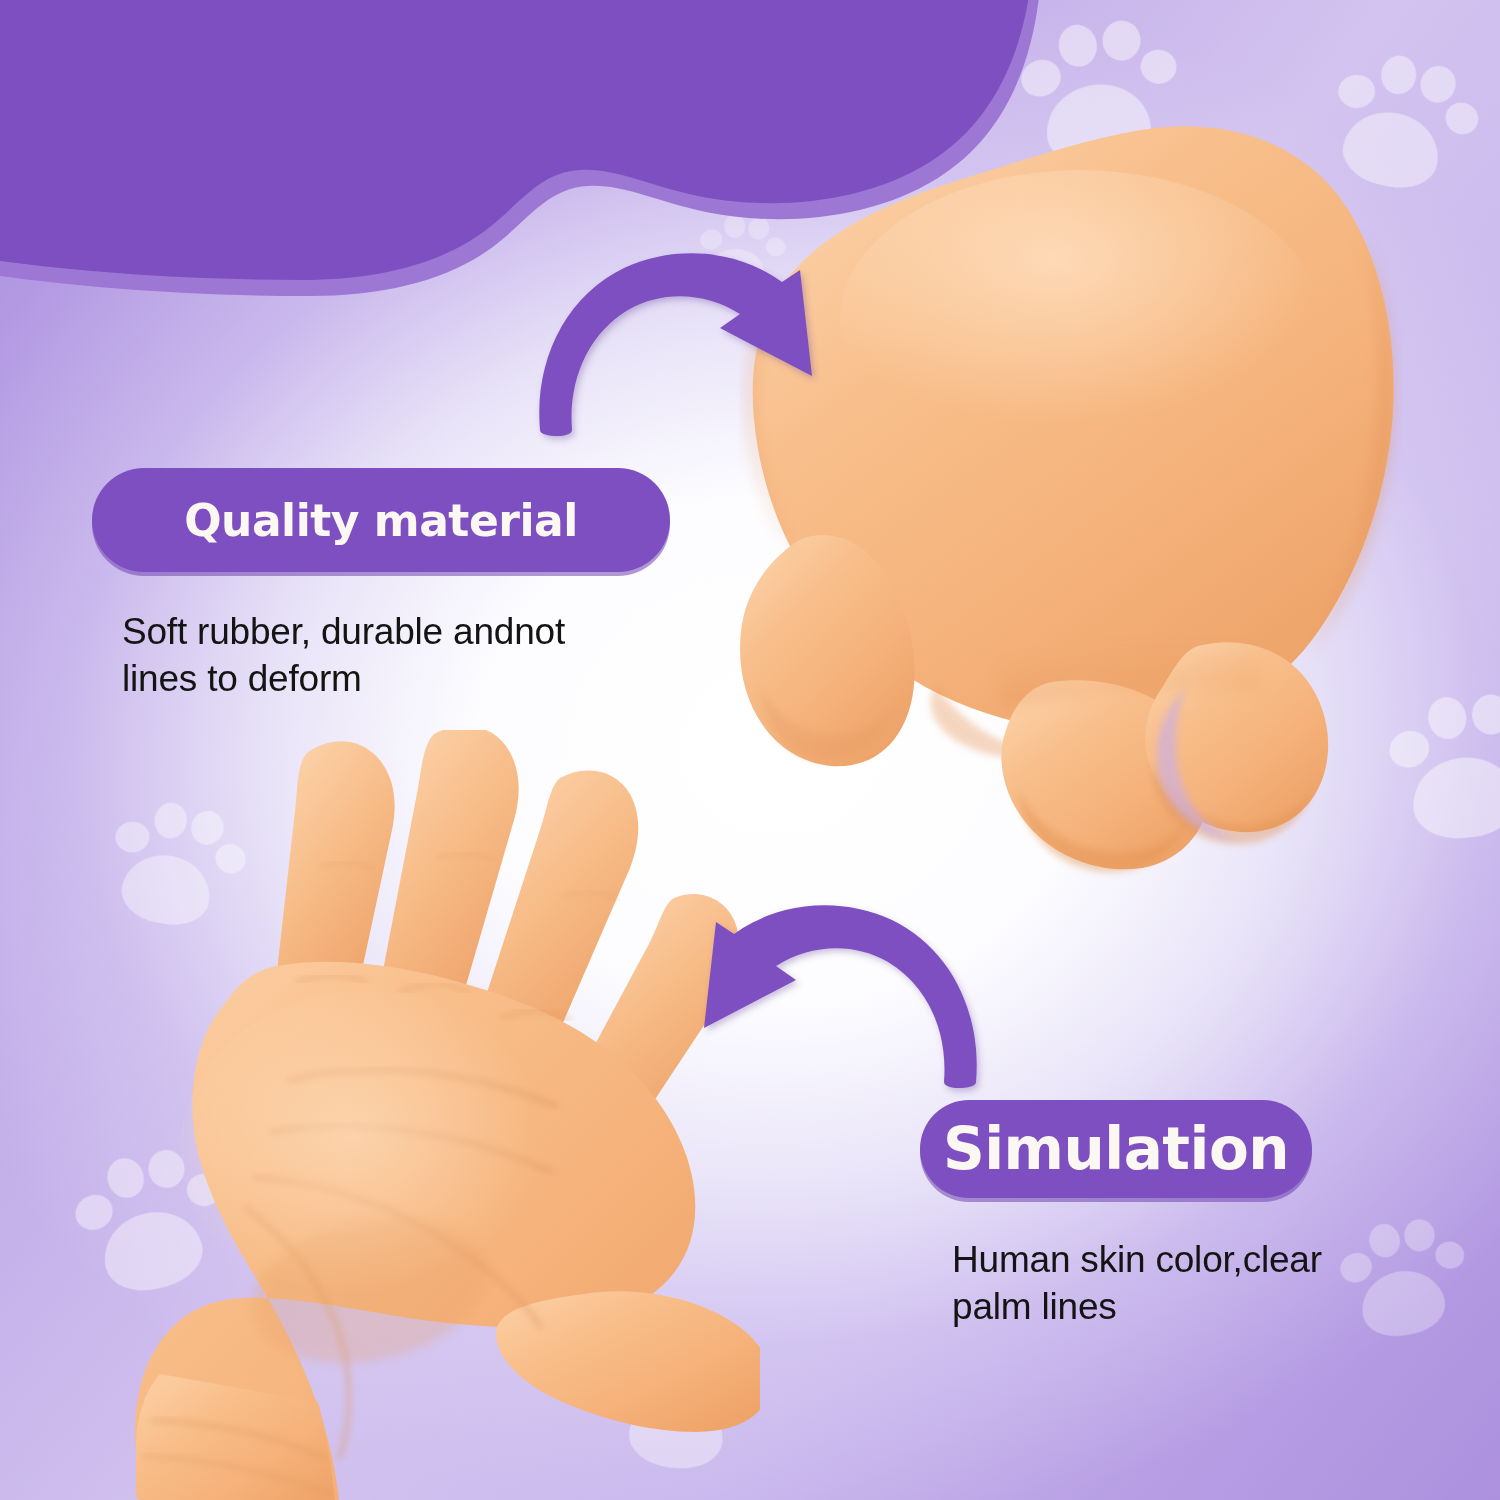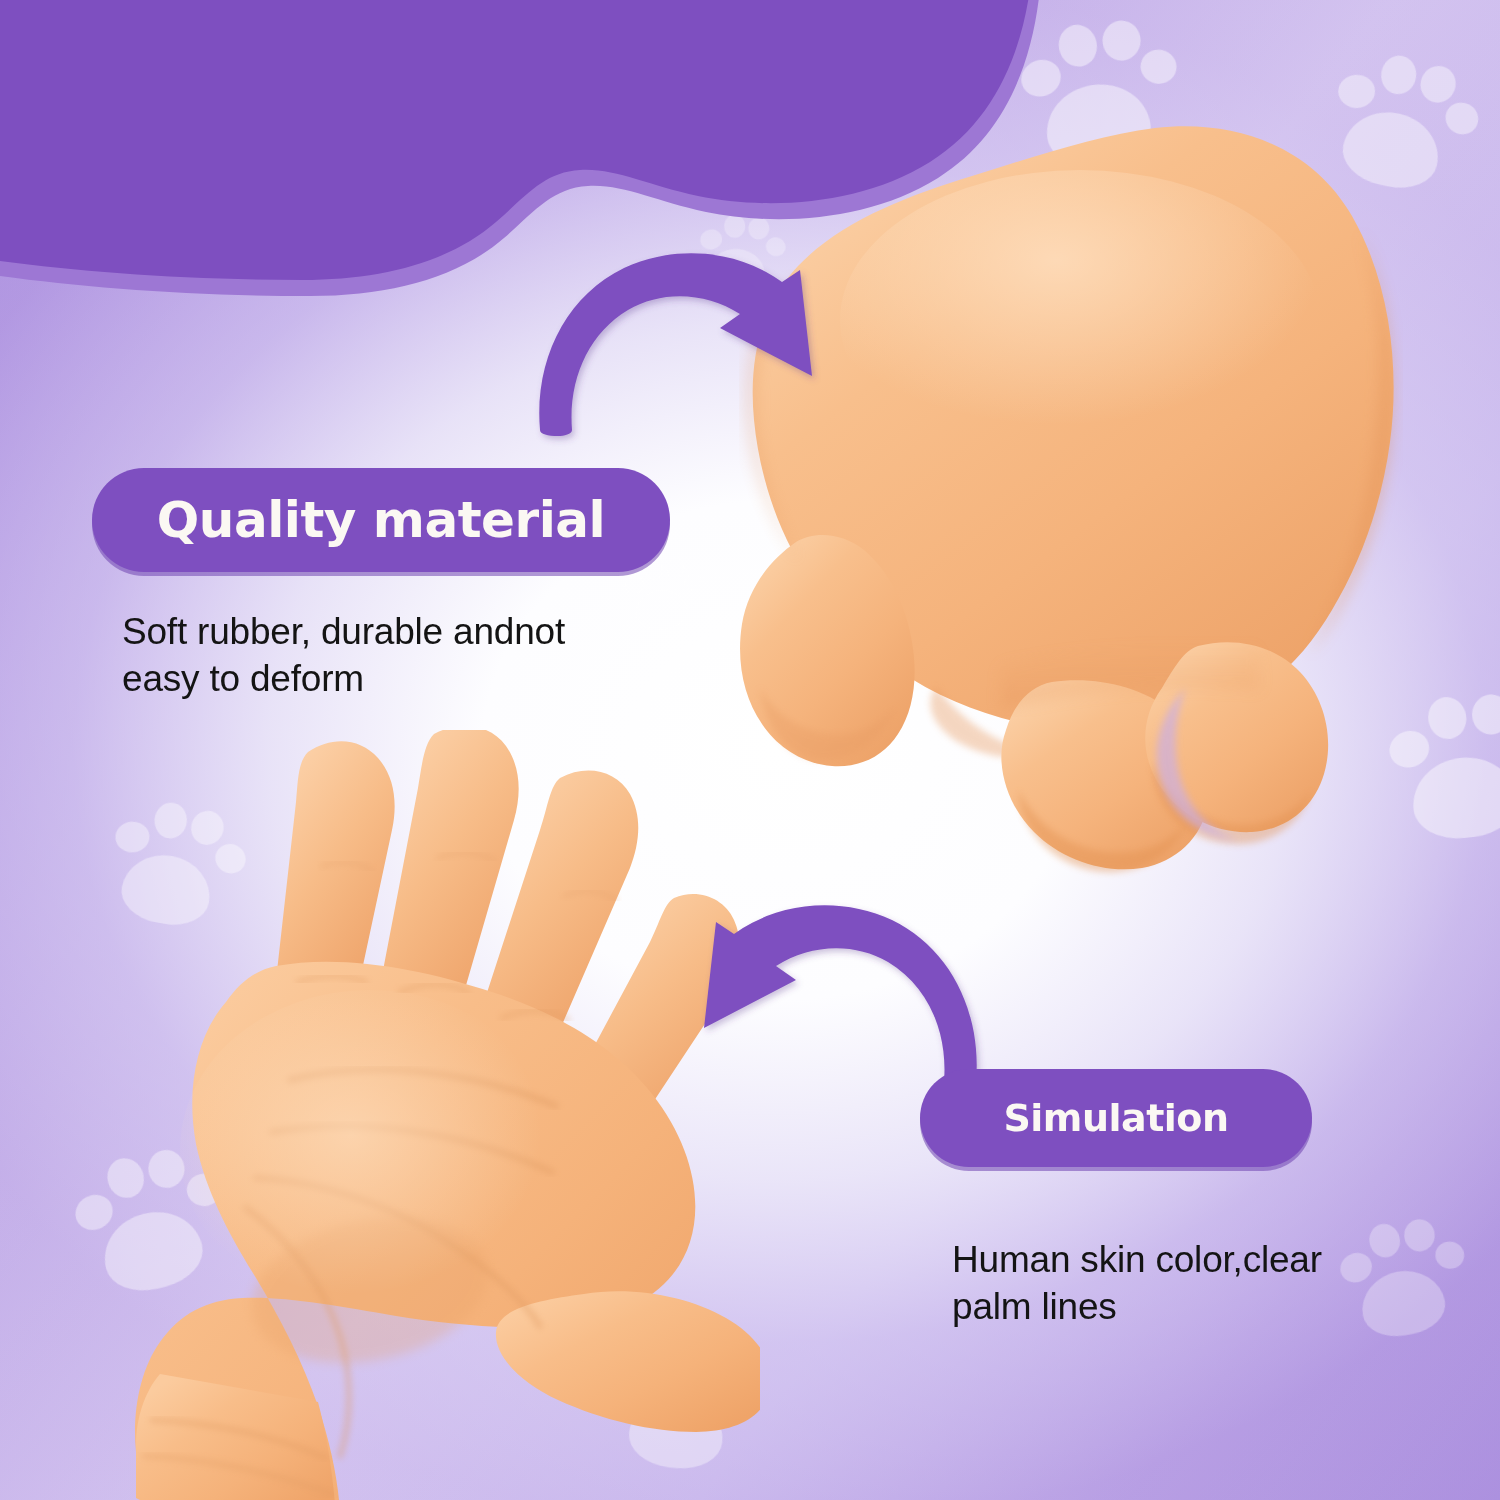--- a/index.html
+++ b/index.html
@@ -43,22 +43,22 @@
   .badge{
     position:absolute;display:flex;align-items:center;justify-content:center;
     background:#7E4FC0;
     color:#FBF8F3;
     font-family:"DejaVu Sans", sans-serif;
     font-weight:700;
     border-radius:999px;
     box-shadow:0 4px 0 rgba(112,68,176,.55);
     z-index:7;
   }
-  #badge-quality{left:92px;top:468px;width:578px;height:104px;font-size:50px;letter-spacing:-0.5px;}
-  #badge-simulation{left:920px;top:1069px;width:392px;height:98px;font-size:38px;letter-spacing:-0.5px;}
+  #badge-quality{left:92px;top:468px;width:578px;height:104px;font-size:44px;letter-spacing:-0.5px;}
+  #badge-simulation{left:920px;top:1100px;width:392px;height:98px;font-size:58px;letter-spacing:-0.5px;}
 
   .caption{
     position:absolute;
     color:#141414;
     font-family:"Liberation Sans", sans-serif;
     font-size:37px;
     line-height:1.28;
     white-space:pre-line;
     letter-spacing:-0.2px;
     z-index:7;
@@ -370,19 +370,19 @@
                L 54 24 L 42 130 L 134 82 L 114 68
                C 148 46 192 44 226 64
                C 266 88 286 134 282 184
                C 282 188 290 190 296 190
                C 306 190 314 188 314 184 Z" fill="#7E4FC0"></path>
     </g>
   </svg>
 
   <div class="badge" id="badge-quality">Quality material</div>
   <div class="caption" id="caption-quality">Soft rubber, durable andnot
-easy to deform</div>
+lines to deform</div>
 
   <div class="badge" id="badge-simulation">Simulation</div>
   <div class="caption" id="caption-simulation">Human skin color,clear
 palm lines</div>
 
 </div>
 
 </body></html>

